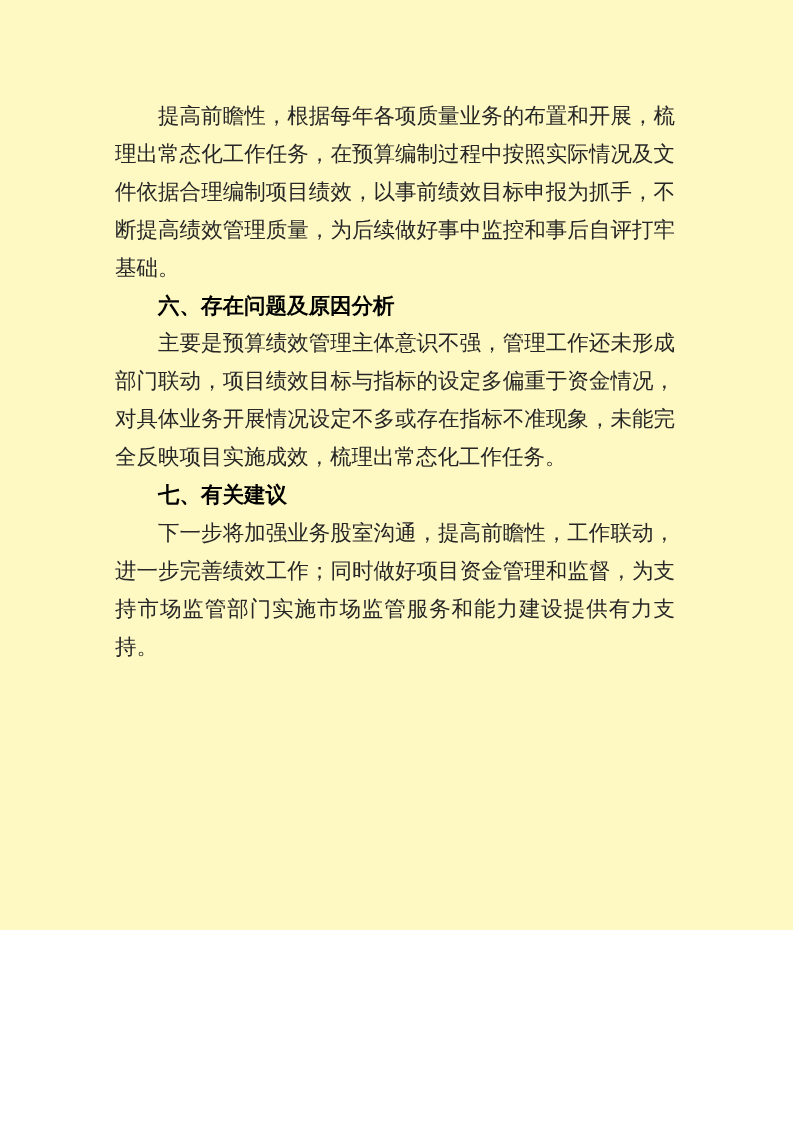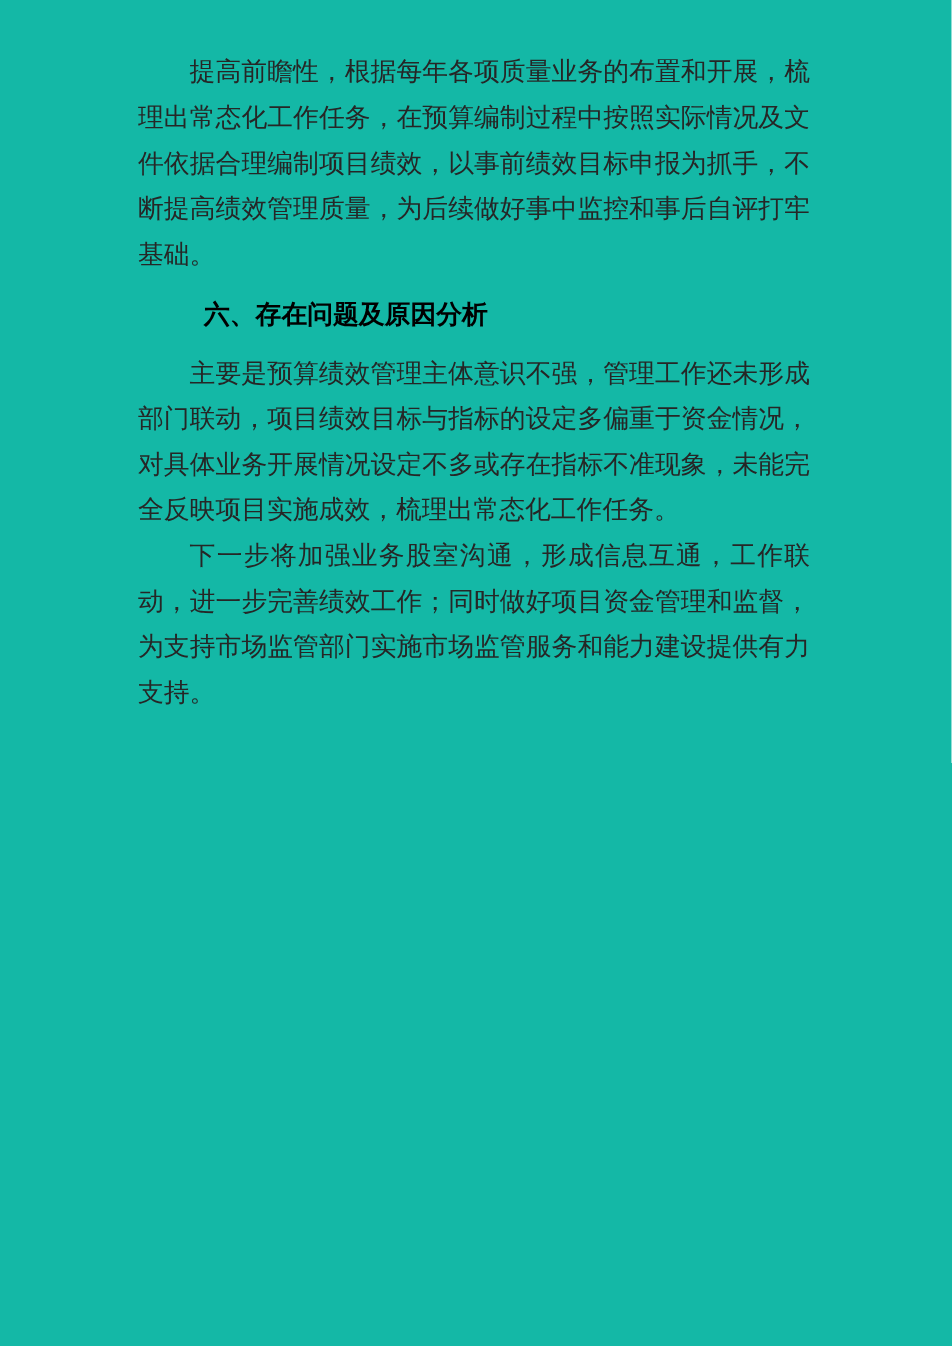--- a/index.html
+++ b/index.html
@@ -3,55 +3,56 @@
 <meta charset="utf-8">
 <style>
   html, body {
     margin: 0;
     padding: 0;
     background: #ffffff;
   }
   .page {
     position: relative;
     width: 793px;
-    height: 1122px;
+    height: 930px;
     margin: 0 auto;
-    background: #14b8a6;
+    background: #fef9c3;
     overflow: hidden;
     box-sizing: border-box;
-    padding: 42px 118px 0 115px;
+    padding: 98px 118px 0 115px;
   }
   .content {
     width: 560px;
   }
   .para {
     margin: 0;
     font-family: "Liberation Serif", "DejaVu Serif", serif;
     font-size: 21.5px;
     line-height: 37.9px;
     color: #262626;
     text-align: justify;
     text-indent: 2em;
     letter-spacing: 0;
     word-break: normal;
   }
   .heading {
-    margin: 12px;
+    margin: 0;
     font-family: "Liberation Sans", "DejaVu Sans", sans-serif;
     font-weight: 700;
     font-size: 21.5px;
     line-height: 37.9px;
     color: #000000;
     text-indent: 2em;
     text-align: left;
   }
 </style>
 </head>
 <body>
 
 <div class="page">
   <div class="content">
     <p class="para">提高前瞻性，根据每年各项质量业务的布置和开展，梳理出常态化工作任务，在预算编制过程中按照实际情况及文件依据合理编制项目绩效，以事前绩效目标申报为抓手，不断提高绩效管理质量，为后续做好事中监控和事后自评打牢基础。</p>
     <h2 class="heading">六、存在问题及原因分析</h2>
     <p class="para">主要是预算绩效管理主体意识不强，管理工作还未形成部门联动，项目绩效目标与指标的设定多偏重于资金情况，对具体业务开展情况设定不多或存在指标不准现象，未能完全反映项目实施成效，梳理出常态化工作任务。</p>
-    <p class="para">下一步将加强业务股室沟通，形成信息互通，工作联动，进一步完善绩效工作；同时做好项目资金管理和监督，为支持市场监管部门实施市场监管服务和能力建设提供有力支持。</p>
+    <h2 class="heading">七、有关建议</h2>
+    <p class="para">下一步将加强业务股室沟通，提高前瞻性，工作联动，进一步完善绩效工作；同时做好项目资金管理和监督，为支持市场监管部门实施市场监管服务和能力建设提供有力支持。</p>
   </div>
 </div>
 
 </body></html>

